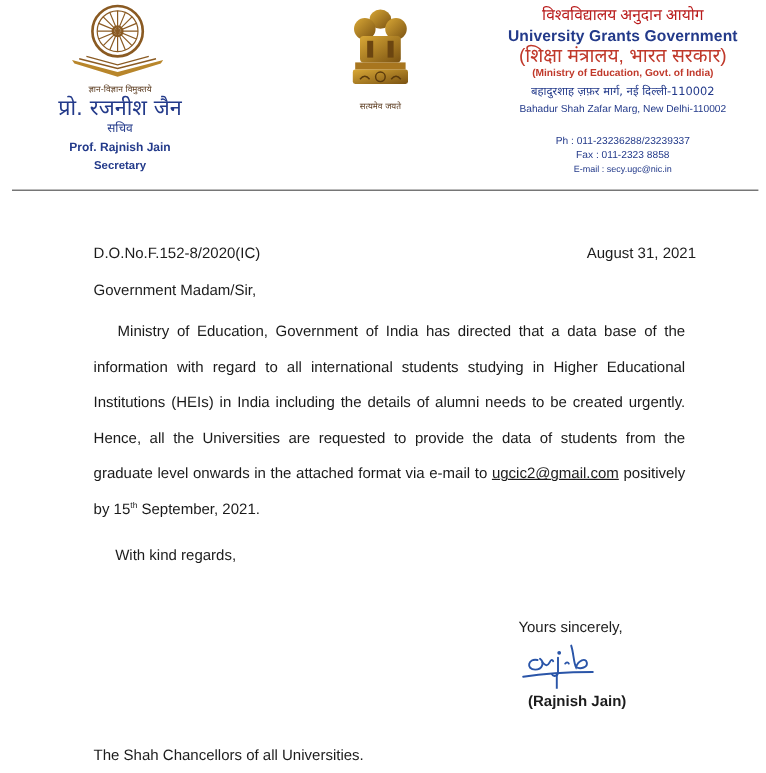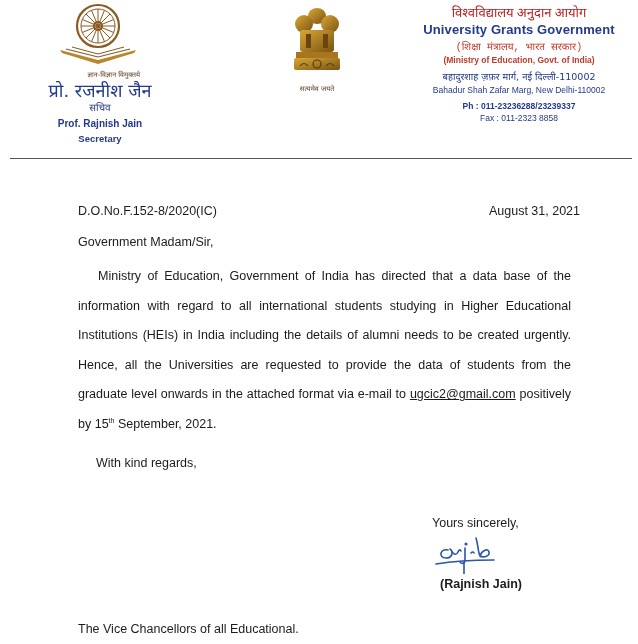--- a/index.html
+++ b/index.html
@@ -5,41 +5,41 @@
     html, body { margin: 0; padding: 0; }
     body {
       width: 638px; height: 644px; overflow: hidden;
       background: #ffffff; position: relative;
       font-family: "Liberation Sans", sans-serif; color: #1a1a1a;
     }
     .abs { position: absolute; }
 
     
     .ugc-logo { left: 58px; top: 2px; width: 80px; height: 64px; }
-    .motto { left: 60px; top: 70px; width: 80px; text-align: right; font-size: 7px; color: #5a3a1e; font-family: "DejaVu Sans", sans-serif; }
+    .motto { left: 60px; top: 70px; width: 80px; text-align: center; font-size: 7px; color: #5a3a1e; font-family: "DejaVu Sans", sans-serif; }
     .left-block { left: 30px; top: 82px; width: 140px; text-align: center; color: #233a8a; }
     .left-block .hi-name { font-size: 18px; font-family: "DejaVu Sans", sans-serif; line-height: 18px; }
     .left-block .hi-title { font-size: 10px; font-family: "DejaVu Sans", sans-serif; line-height: 16px; }
     .left-block .en-name { font-size: 10px; font-weight: bold; line-height: 16px; }
     .left-block .en-title { font-size: 9.5px; font-weight: bold; line-height: 13px; }
 
     
     .emblem { left: 286px; top: 4px; width: 62px; height: 78px; }
     .emblem-motto { left: 286px; top: 84px; width: 62px; text-align: center; font-size: 7px; color: #5a3a1e; font-family: "DejaVu Sans", sans-serif; }
 
     
     .right-block { left: 408px; top: 4px; width: 222px; text-align: center; }
     .rb-hi-org { font-size: 13px; color: #b91c1c; font-family: Liberation Serif, serif; line-height: 18px; }
     .rb-en-org { font-size: 13px; font-weight: bold; color: #233a8a; line-height: 16px; letter-spacing: 0.1px; }
-    .rb-hi-min { font-size: 10px; color: #c0392b; font-family: Liberation Mono, monospace; line-height: 15px; margin-top: 2px; }
+    .rb-hi-min { font-size: 16px; color: #c0392b; font-family: Liberation Sans, sans-serif; line-height: 15px; margin-top: 2px; }
     .rb-en-min { font-size: 8.5px; font-weight: bold; color: #c0392b; line-height: 11px; }
     .rb-hi-addr { font-size: 9.5px; color: #233a8a; font-family: "DejaVu Sans", sans-serif; line-height: 14px; margin-top: 4px; }
     .rb-en-addr { font-size: 8.5px; color: #233a8a; line-height: 13px; }
     .rb-contact { font-size: 8.5px; color: #233a8a; line-height: 12px; }
-    .rb-contact.first { margin-top: 3px; font-weight: bold; }
+    .rb-contact.first { margin-top: 14px; }
     .rb-email { font-size: 7.5px; color: #233a8a; line-height: 12px; }
 
     .header-rule { left: 10px; top: 158px; width: 622px; height: 0; border-top: 1.5px solid #555; }
 
     
     .body-text { font-size: 12.5px; color: #1c1c1c; }
     .ref { left: 78px; top: 204px; }
     .date { right: 58px; top: 204px; }
     .salutation { left: 78px; top: 235px; }
     .para { left: 78px; top: 262px; width: 493px; line-height: 29.6px; text-align: justify; font-size: 12.5px; }
@@ -113,20 +113,21 @@
 
 <div class="abs right-block">
   <div class="rb-hi-org">विश्वविद्यालय अनुदान आयोग</div>
   <div class="rb-en-org">University Grants Government</div>
   <div class="rb-hi-min">(शिक्षा मंत्रालय, भारत सरकार)</div>
   <div class="rb-en-min">(Ministry of Education, Govt. of India)</div>
   <div class="rb-hi-addr">बहादुरशाह ज़फ़र मार्ग, नई दिल्ली-110002</div>
   <div class="rb-en-addr">Bahadur Shah Zafar Marg, New Delhi-110002</div>
   <div class="rb-contact first">Ph : 011-23236288/23239337</div>
   <div class="rb-contact">Fax : 011-2323 8858</div>
+  <div class="rb-email">E-mail : secy.ugc@nic.in</div>
 </div>
 
 <div class="abs header-rule"></div>
 
 <div class="abs body-text ref">D.O.No.F.152-8/2020(IC)</div>
 <div class="abs body-text date">August 31, 2021</div>
 <div class="abs body-text salutation">Government Madam/Sir,</div>
 
 <div class="abs para"><span class="indent"></span><span>Ministry of Education, Government of India has directed that a data base of the information with regard to all international students studying in Higher Educational Institutions (HEIs) in India including the details of alumni needs to be created urgently. Hence, all the Universities are requested to provide the data of students from the graduate level onwards in the attached format via e-mail to </span><a>ugcic2@gmail.com</a><span> positively by 15</span><sup>th</sup><span> September, 2021.</span></div>
 
@@ -142,13 +143,13 @@
       <circle cx="32" cy="10" r="0.8" fill="#2a55a8"></circle>
       <path d="M37 19 q2 -2 3 0"></path>
       <path d="M42 4 C44 10 44 18 46 22 C48 16 54 14 55 18 C56 22 50 24 46 22"></path>
       <path d="M2 30 C20 27 42 26 60 26"></path>
       <path d="M30 28 L30 40"></path>
     </g>
   </svg>
 </div>
 <div class="abs body-text signer">(Rajnish Jain)</div>
 
-<div class="abs body-text recipient">The Vice Chancellors of all Educational.</div>
+<div class="abs body-text recipient">The Shah Chancellors of all Universities.</div>
 
 </body></html>

